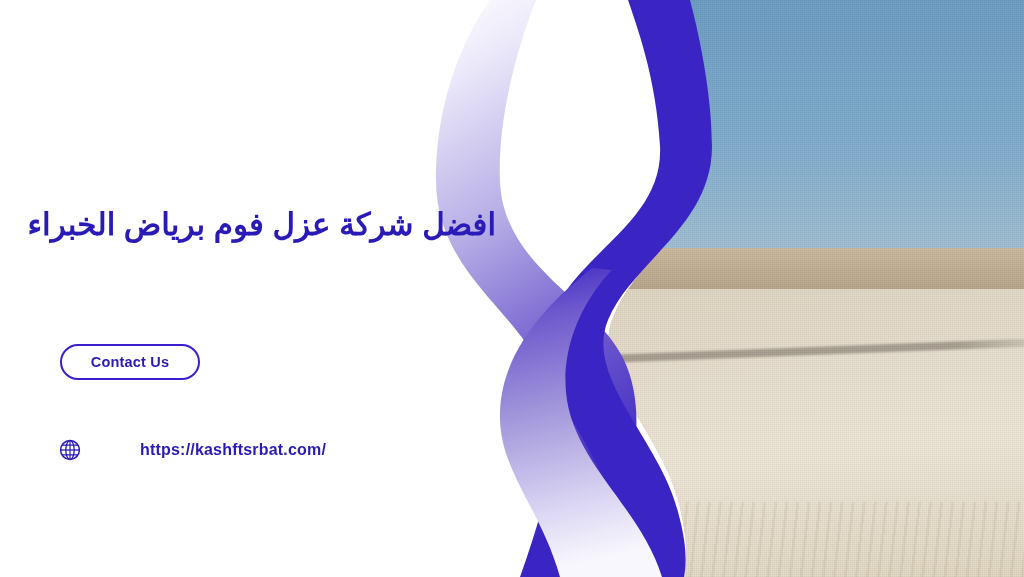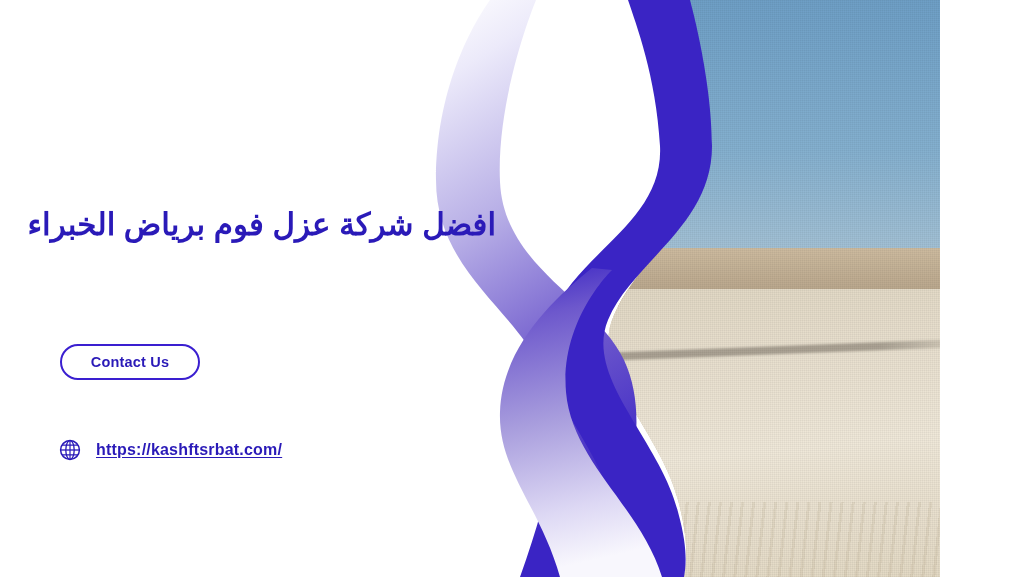--- a/index.html
+++ b/index.html
@@ -5,21 +5,21 @@
   html, body {
     margin: 0;
     padding: 0;
     background: #ffffff;
   }
   body {
     font-family: "Liberation Sans", sans-serif;
   }
   .banner {
     position: relative;
-    width: 940px;
+    width: 1024px;
     height: 577px;
     background: #ffffff;
     overflow: hidden;
   }
 
   
   .photo-layer {
     position: absolute;
     inset: 0;
     clip-path: path("M 1024,0 L 663,0 C 663,0 706,70 708,140 C 710,215 640,255 614,315 C 588,372 660,430 678,500 C 690,545 686,565 684,577 L 1024,577 Z");
@@ -339,22 +339,22 @@
     display: block;
   }
   .contact-text {
     color: #2a1ab8;
     font-size: 16px;
     font-weight: 700;
     letter-spacing: .2px;
     text-decoration: none;
   }
   .contact-text.link {
-    text-decoration: underline;
     text-underline-offset: 2px;
+    margin-left: 44px;
   }
 </style>
 </head>
 <body>
 
 <div class="banner">
 
   <div class="photo-layer">
     <div class="photo">
       <div class="ph-sky"></div>

